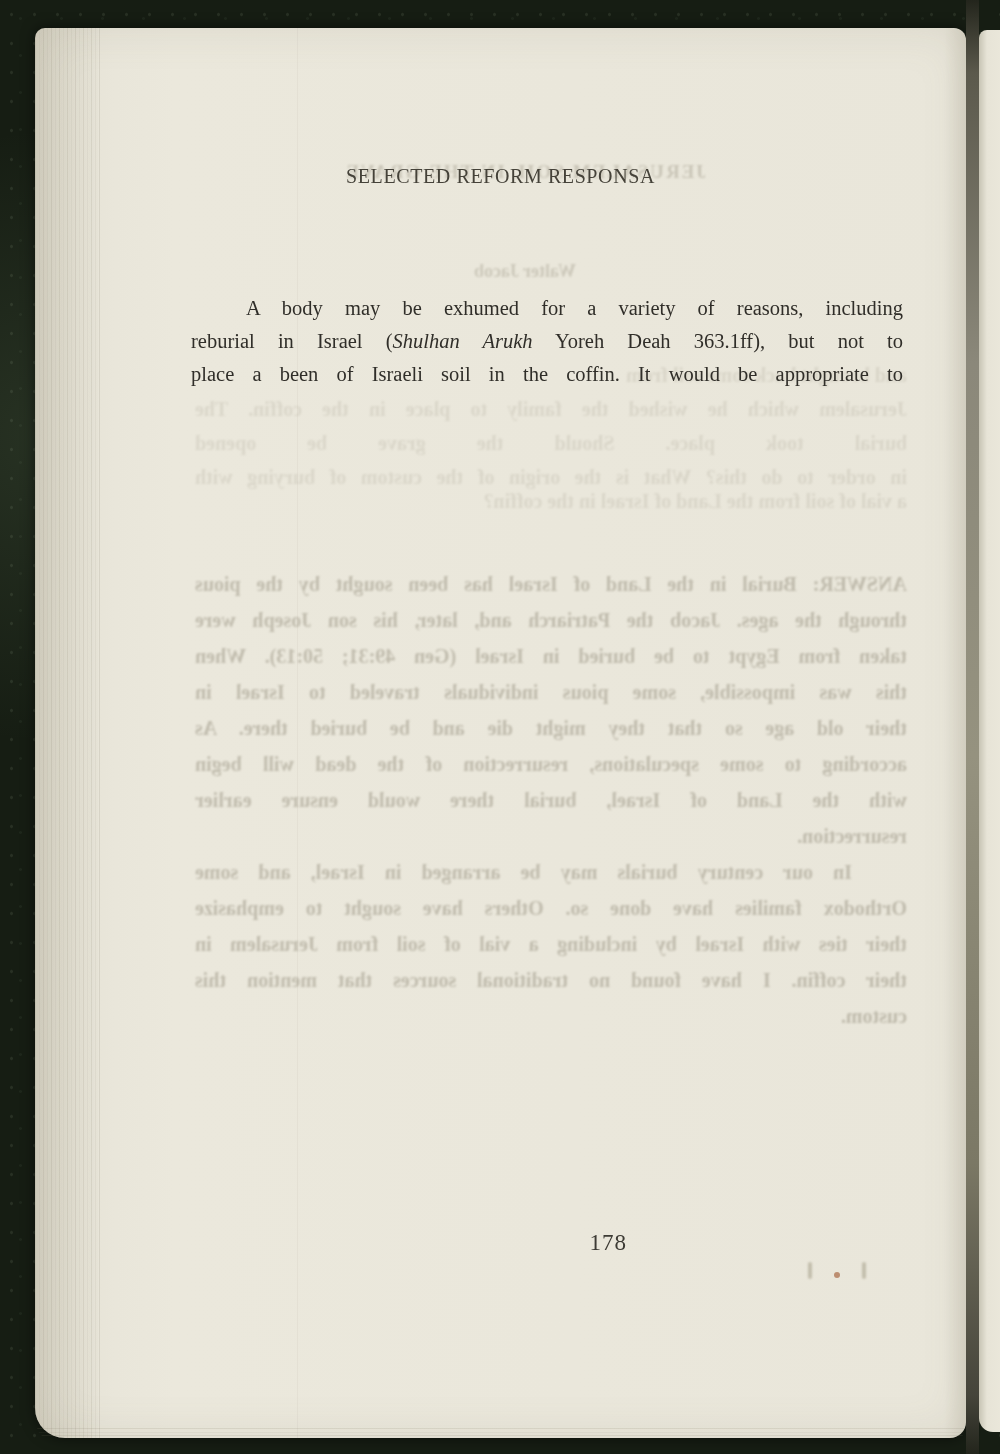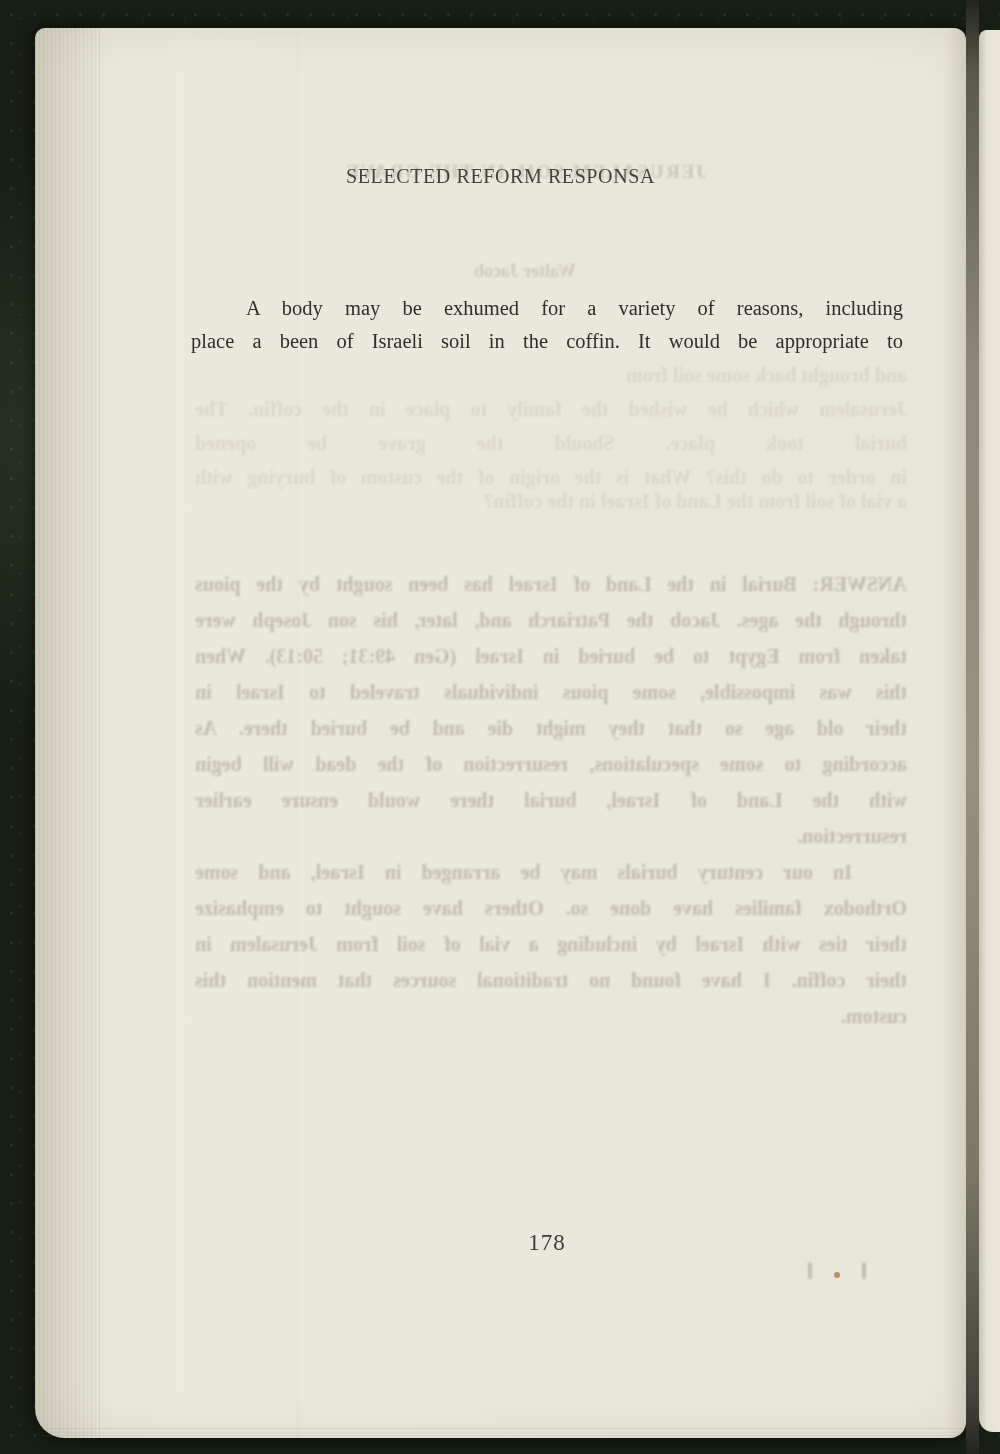--- a/index.html
+++ b/index.html
@@ -56,21 +56,21 @@
     left:40px;top:137px;width:851px;text-align:center;
     font-size:20px;letter-spacing:0.6px;color:#454239;
   }
   .body-par{left:156px;top:264px;width:712px;font-size:20.5px;line-height:33px;color:#302e29;}
   .jline{text-align:justify;text-align-last:justify;}
   .short{text-align:left;text-align-last:left;}
   .indent1{text-indent:55px;}
   .indent2{text-indent:55px;}
   .footnote{left:156px;top:430px;width:712px;font-size:17.5px;line-height:27.5px;color:#34322c;}
   .fn-star{vertical-align:super;font-size:11px;line-height:0;}
-  .page-number{left:432px;top:1202px;width:160px;text-align:center;font-size:23px;letter-spacing:1px;color:#3d3b35;}
+  .page-number{left:432px;top:1202px;width:160px;text-align:right;font-size:23px;letter-spacing:1px;color:#3d3b35;}
   
   .ghost{
     position:absolute;transform:scaleX(-1);
     color:#766f5c;filter:blur(0.9px);font-weight:700;
   }
   .ghost-title{left:245px;top:133px;width:490px;text-align:center;font-size:19px;letter-spacing:2px;opacity:0.28;}
   .ghost-author{left:340px;top:233px;width:300px;text-align:center;font-size:18px;opacity:0.26;}
   .ghost-par{font-size:20px;line-height:36px;opacity:0.36;}
   .ghost-answer{left:160px;top:538px;width:712px;}
   .ghost-closing{left:160px;top:826px;width:712px;}
@@ -118,20 +118,21 @@
       <div class="jline">Orthodox families have done so. Others have sought to emphasize</div>
       <div class="jline">their ties with Israel by including a vial of soil from Jerusalem in</div>
       <div class="jline">their coffin. I have found no traditional sources that mention this</div>
       <div class="short">custom.</div>
     </div>
 
     <div class="txt running-header">SELECTED REFORM RESPONSA</div>
 
     <div class="txt body-par">
       <div class="jline indent1">A body may be exhumed for a variety of reasons, including</div>
+      <div class="jline"><span>reburial in Israel (</span><i>Shulhan Arukh</i><span> Yoreh Deah 363.1ff), but not to</span></div>
       <div class="jline">place a been of Israeli soil in the coffin. It would be appropriate to</div>
     </div>
 
 
     <div class="txt page-number">178</div>
 
     <span class="ghost-mark gm1"></span>
     <span class="ghost-mark gm2"></span>
     <span class="dot"></span>
   </div>

